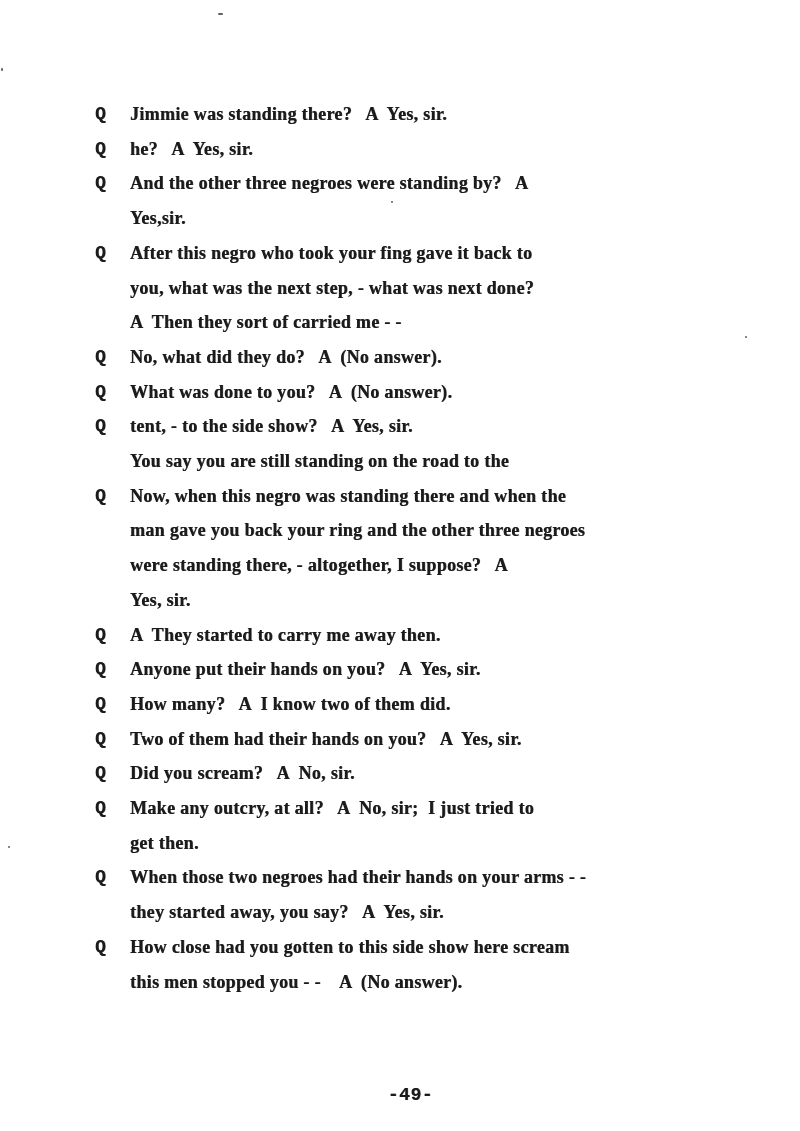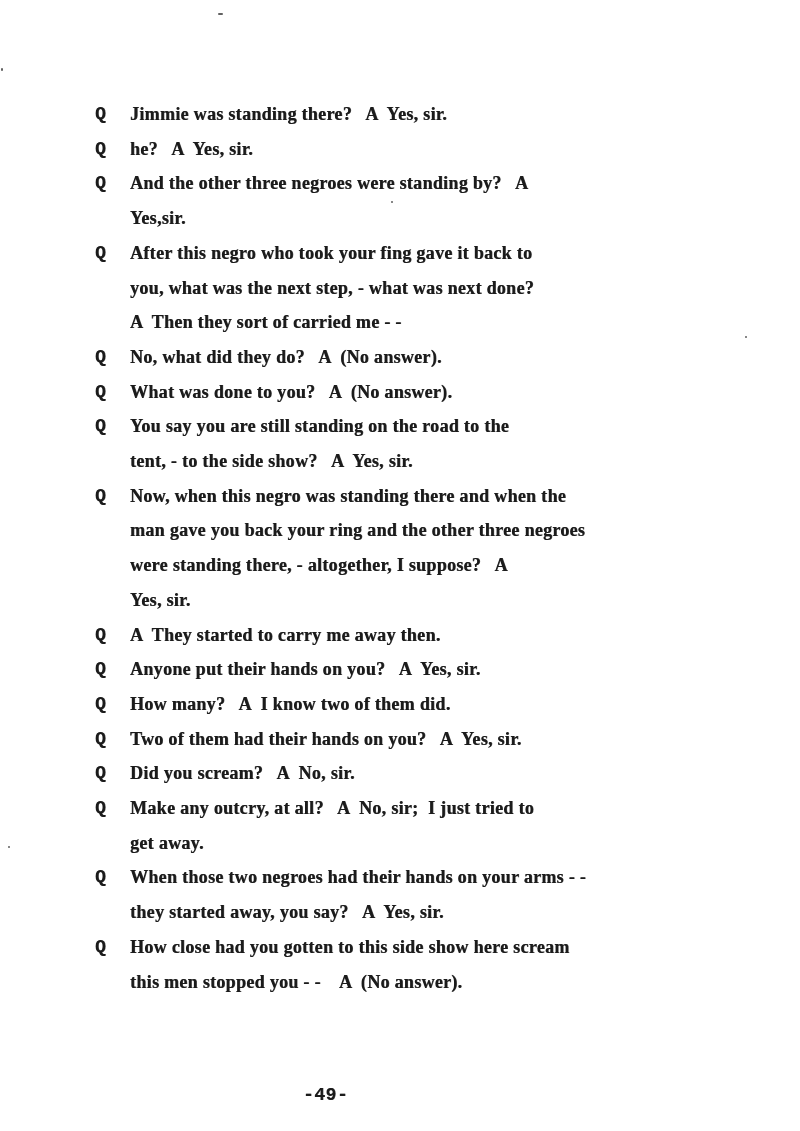--- a/index.html
+++ b/index.html
@@ -38,21 +38,21 @@
   }
   .entry-lines {
     white-space: pre;
     font-family: Liberation Serif, serif;
   }
   .footer {
     position: absolute;
     top: 1085px;
     left: 303px;
     width: 130px;
-    text-align: left;
+    text-align: right;
     font-size: 18px;
     letter-spacing: 0.5px;
     text-shadow: 0.5px 0 0 rgba(25,25,25,0.75);
   }
   .speck {
     position: absolute;
     background: #3a3a3a;
     border-radius: 1px;
     opacity: 0.8;
   }
@@ -92,21 +92,21 @@
       <div class="entry">
         <span class="q-marker">Q</span>
         <div class="entry-lines"><div class="t-line">No, what did they do?   A  (No answer).</div></div>
       </div>
       <div class="entry">
         <span class="q-marker">Q</span>
         <div class="entry-lines"><div class="t-line">What was done to you?   A  (No answer).</div></div>
       </div>
       <div class="entry">
         <span class="q-marker">Q</span>
-        <div class="entry-lines"><div class="t-line">You say you are still standing on the road to the</div><div class="t-line">tent, - to the side show?   A  Yes, sir.</div></div>
+        <div class="entry-lines"><div class="t-line">tent, - to the side show?   A  Yes, sir.</div><div class="t-line">You say you are still standing on the road to the</div></div>
       </div>
       <div class="entry">
         <span class="q-marker">Q</span>
         <div class="entry-lines"><div class="t-line">Now, when this negro was standing there and when the</div><div class="t-line">man gave you back your ring and the other three negroes</div><div class="t-line">were standing there, - altogether, I suppose?   A</div><div class="t-line">Yes, sir.</div></div>
       </div>
       <div class="entry">
         <span class="q-marker">Q</span>
         <div class="entry-lines"><div class="t-line">A  They started to carry me away then.</div></div>
       </div>
       <div class="entry">
@@ -120,21 +120,21 @@
       <div class="entry">
         <span class="q-marker">Q</span>
         <div class="entry-lines"><div class="t-line">Two of them had their hands on you?   A  Yes, sir.</div></div>
       </div>
       <div class="entry">
         <span class="q-marker">Q</span>
         <div class="entry-lines"><div class="t-line">Did you scream?   A  No, sir.</div></div>
       </div>
       <div class="entry">
         <span class="q-marker">Q</span>
-        <div class="entry-lines"><div class="t-line">Make any outcry, at all?   A  No, sir;  I just tried to</div><div class="t-line">get away.</div></div>
+        <div class="entry-lines"><div class="t-line">Make any outcry, at all?   A  No, sir;  I just tried to</div><div class="t-line">get then.</div></div>
       </div>
       <div class="entry">
         <span class="q-marker">Q</span>
         <div class="entry-lines"><div class="t-line">When those two negroes had their hands on your arms - -</div><div class="t-line">they started away, you say?   A  Yes, sir.</div></div>
       </div>
       <div class="entry">
         <span class="q-marker">Q</span>
         <div class="entry-lines"><div class="t-line">How close had you gotten to this side show here scream</div><div class="t-line">this men stopped you - -    A  (No answer).</div></div>
       </div>
     </div>

